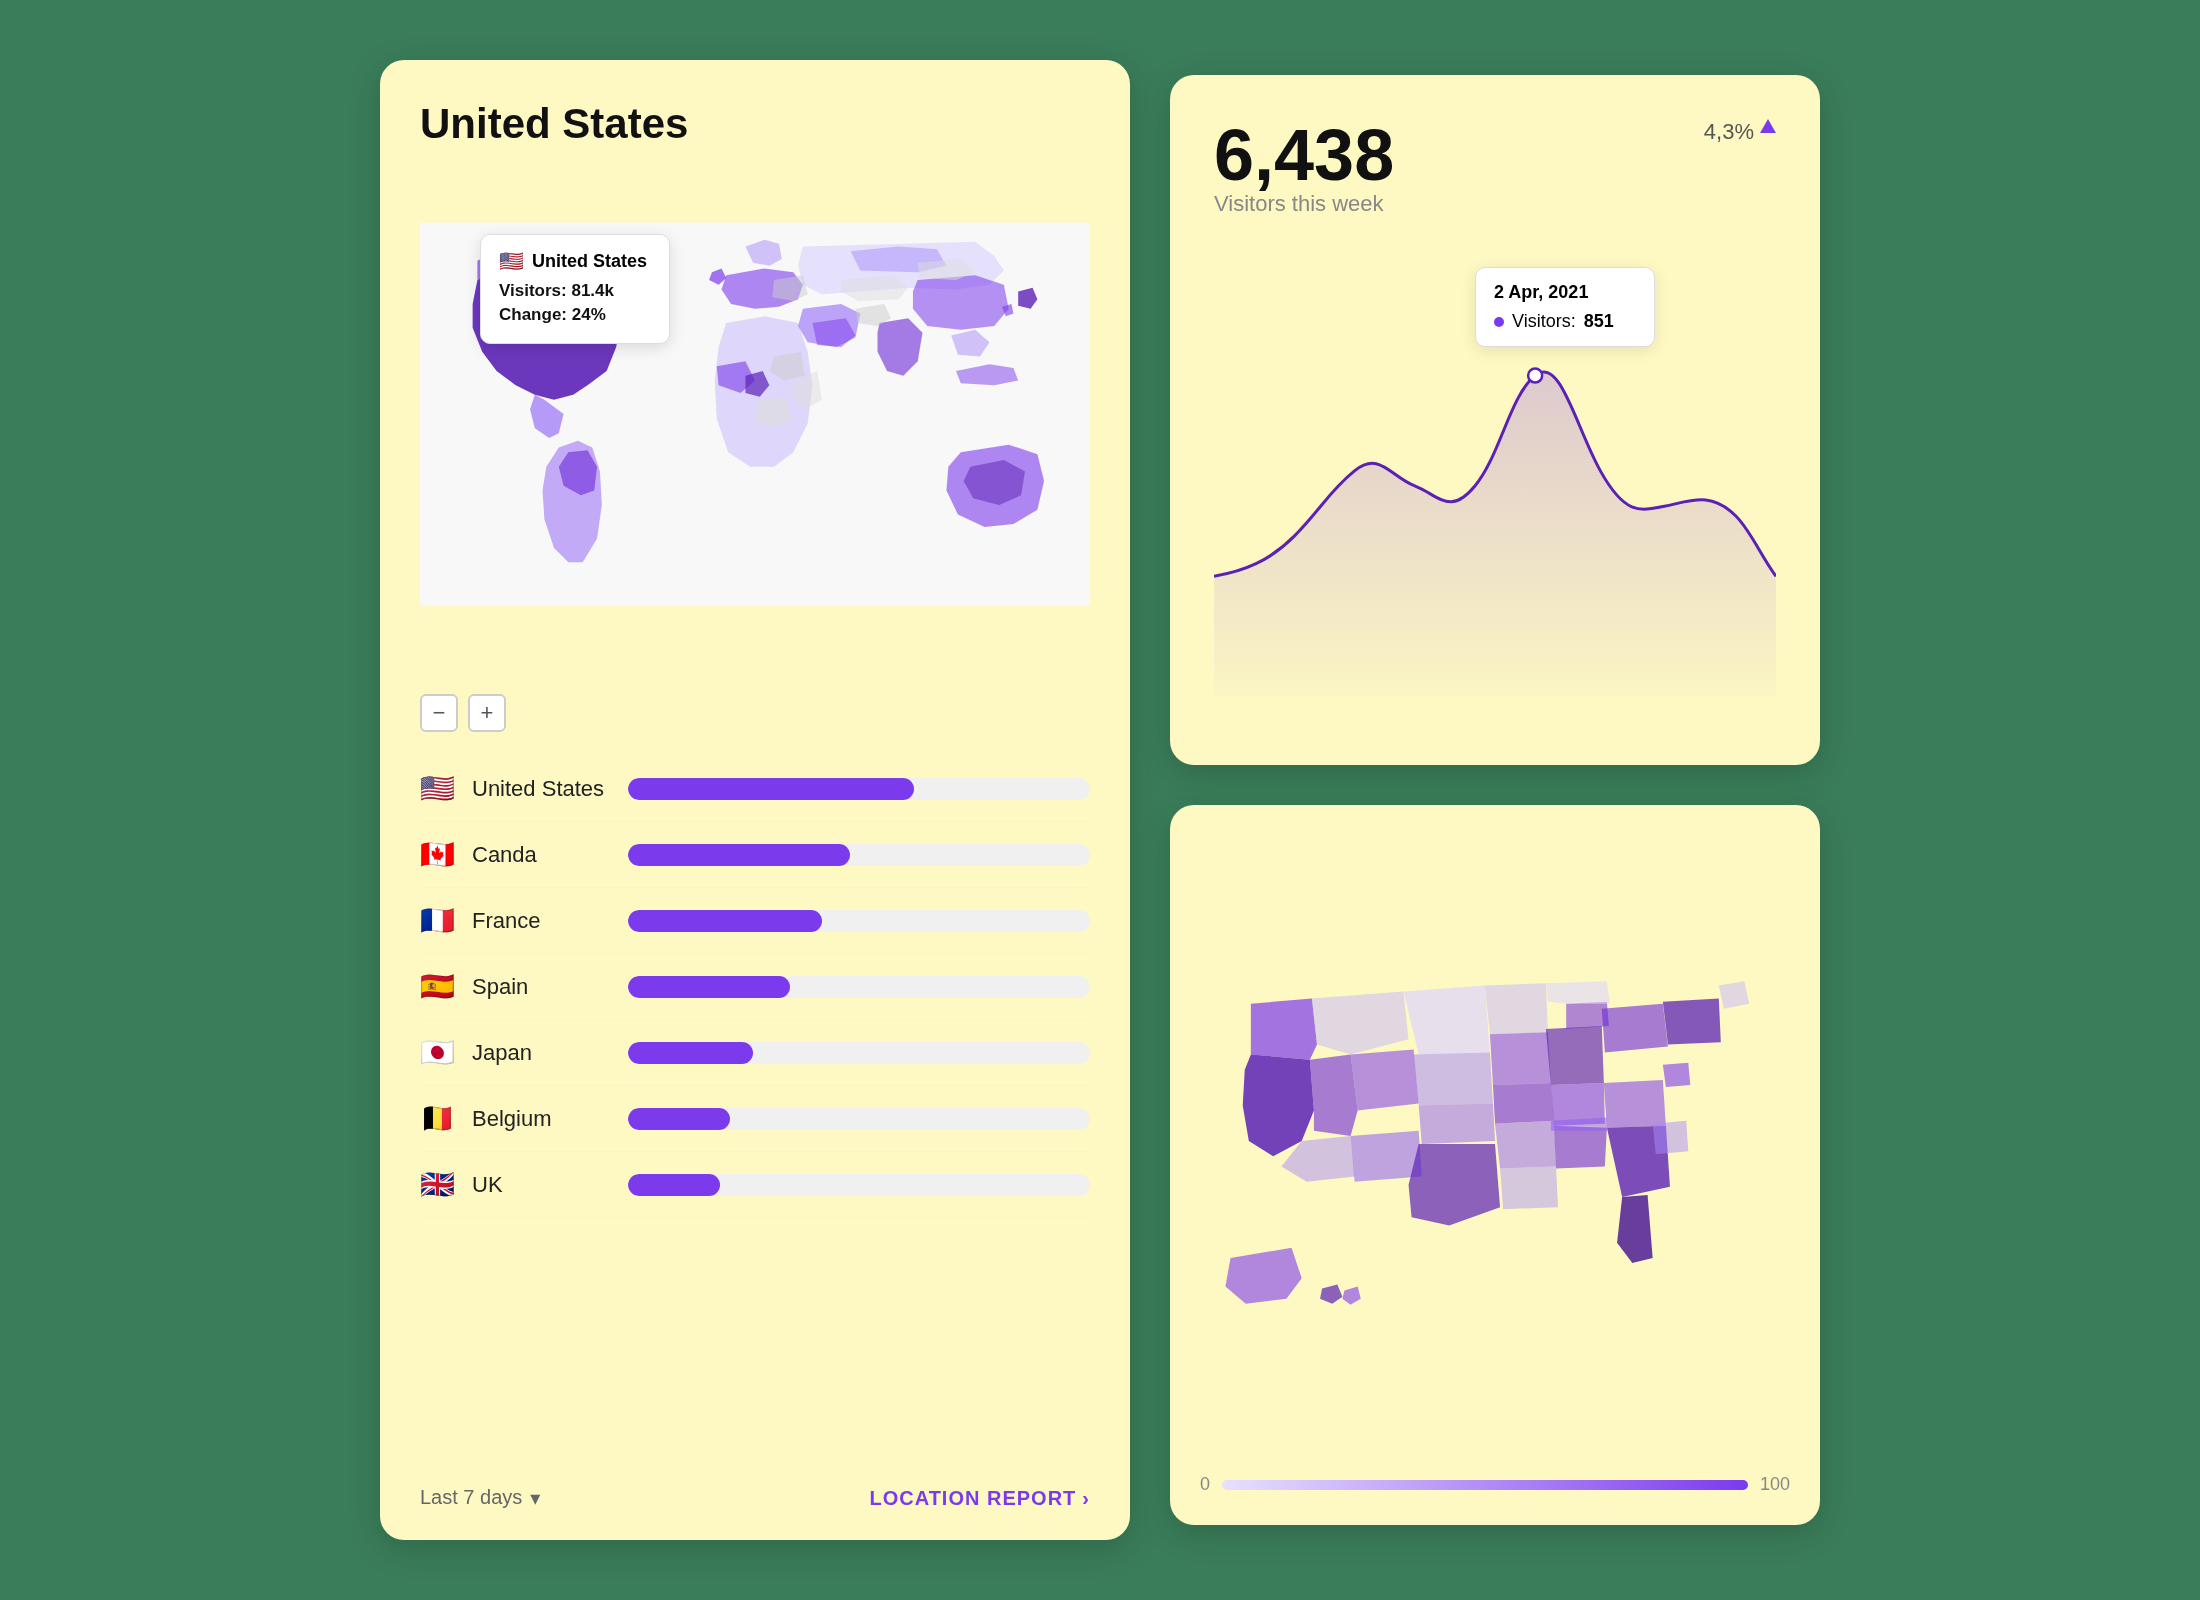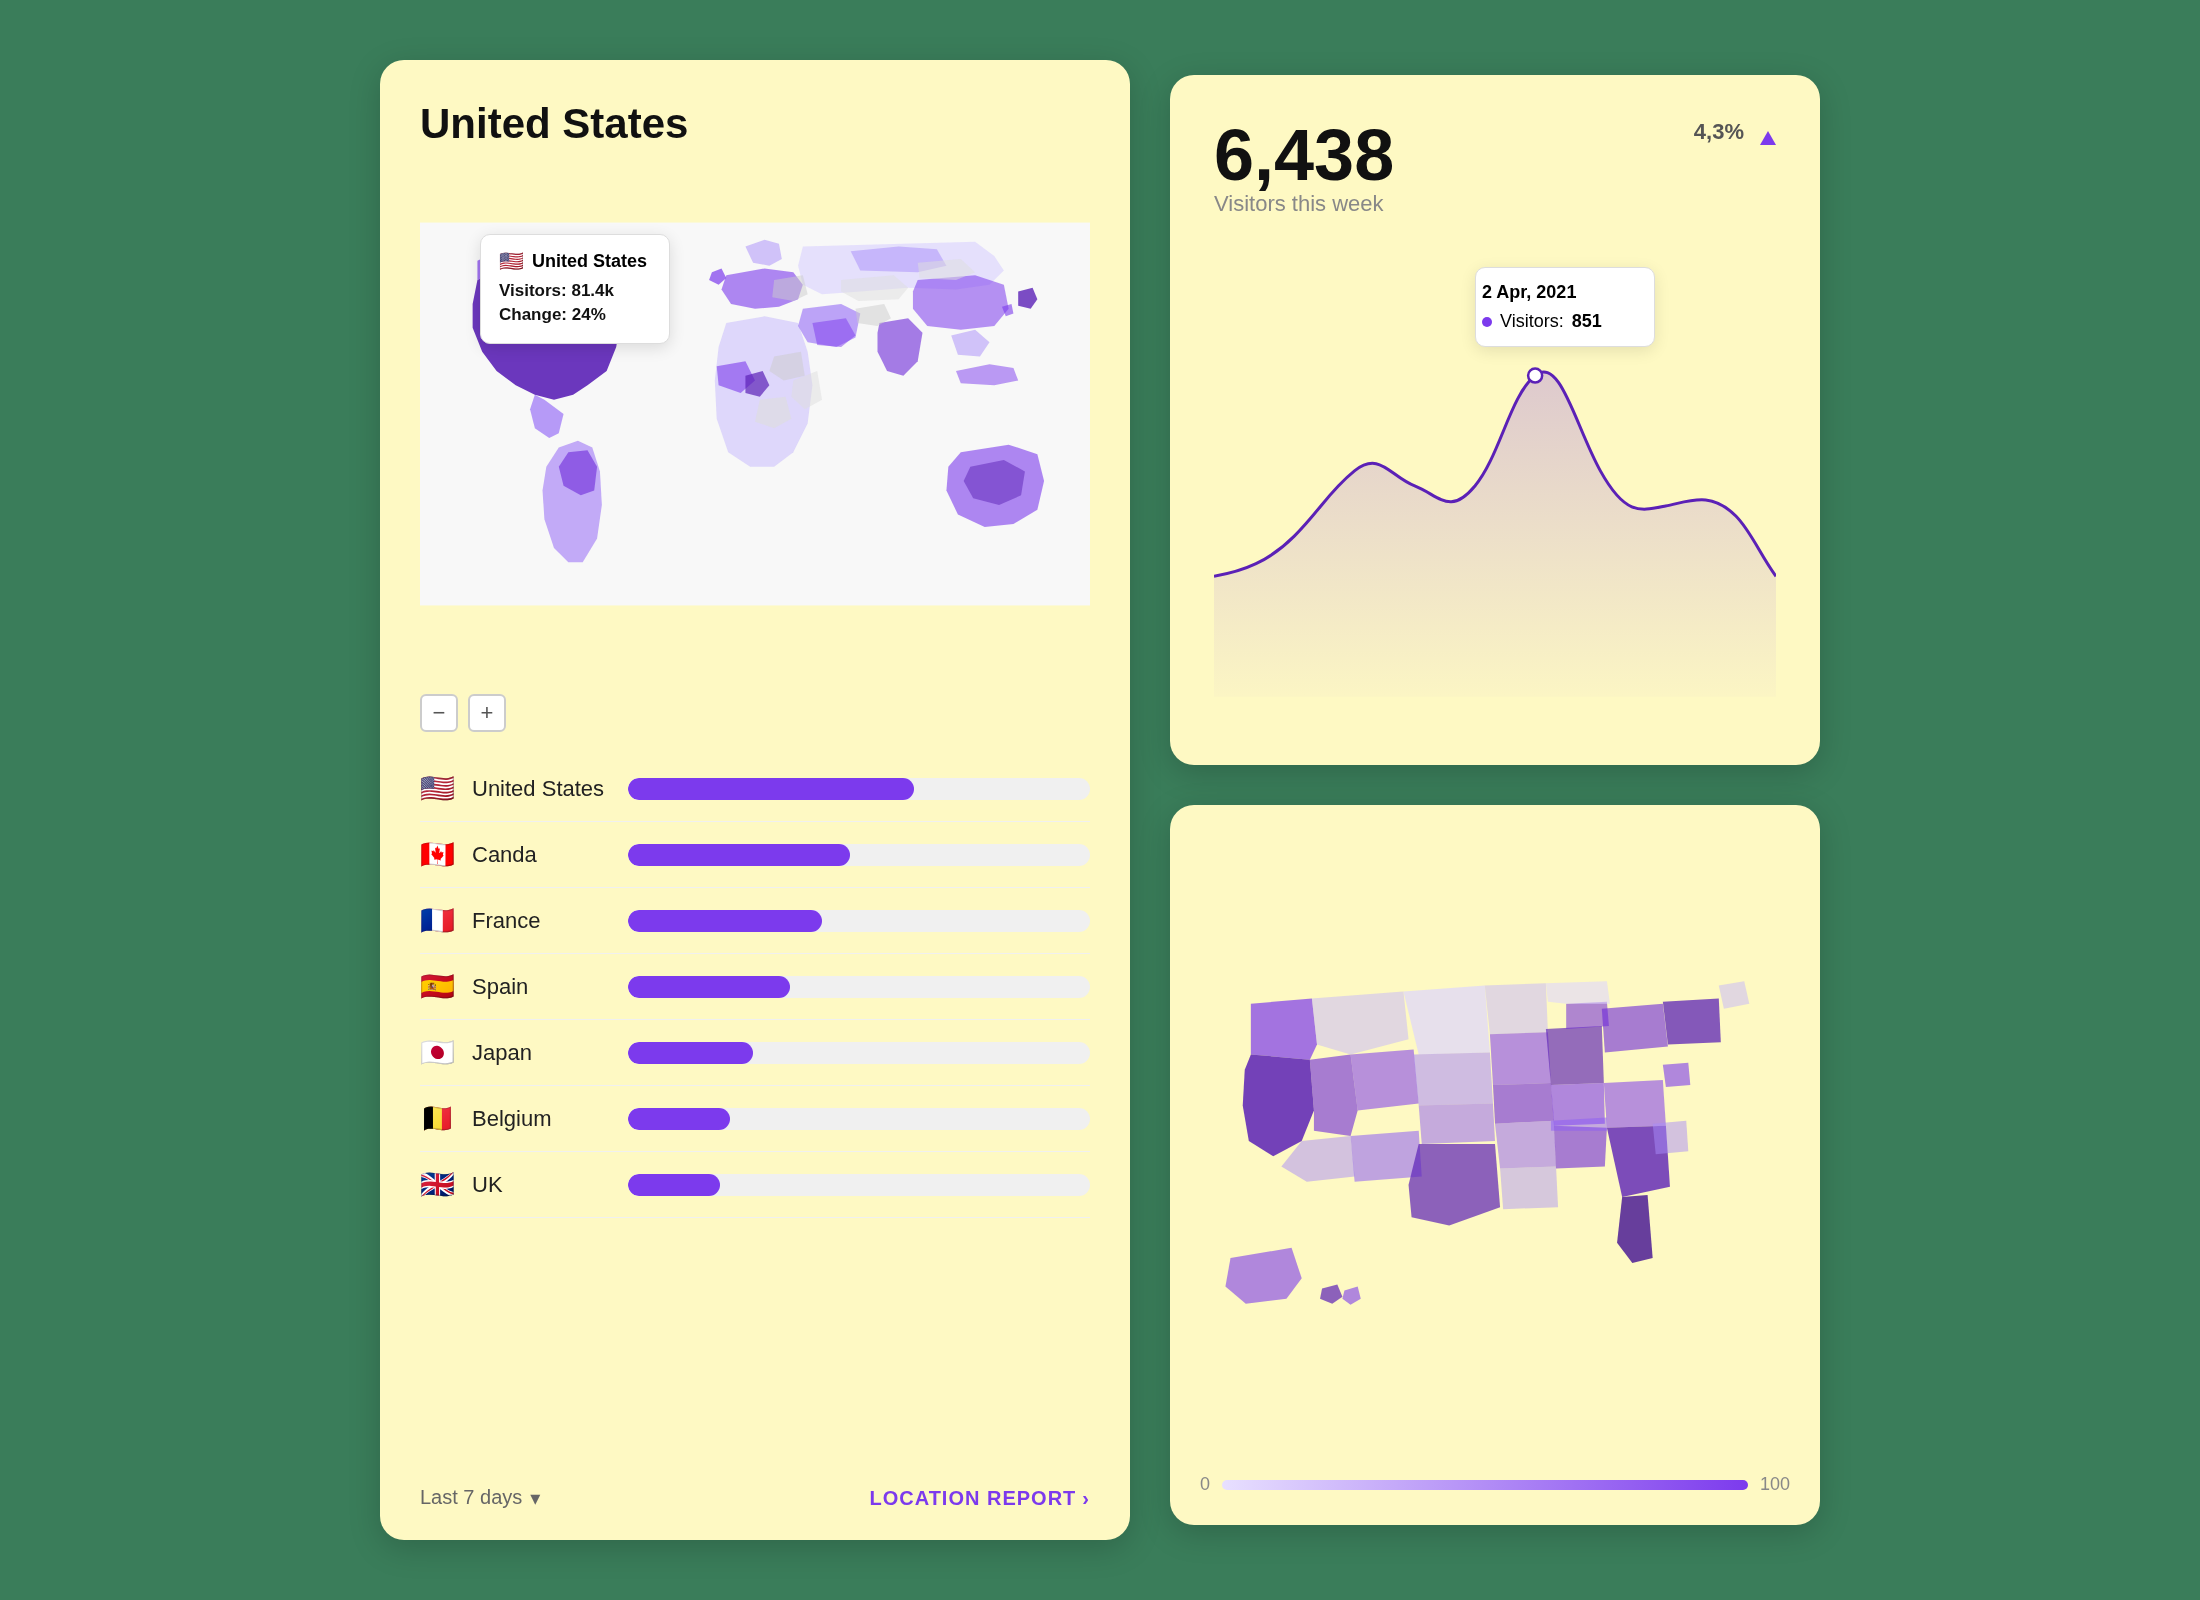--- a/index.html
+++ b/index.html
@@ -225,25 +225,25 @@
     }
 
     .visitors-label {
       font-size: 22px;
       color: #888;
       margin-top: 0;
     }
 
     .visitors-change {
       display: flex;
-      align-items: flex-end;
-      gap: 16px;
+      align-items: flex-start;
+      gap: 6px;
       font-size: 22px;
       color: #555;
-      font-weight: 700;
+      font-weight: 400;
     }
 
     .arrow-up {
       width: 0;
       height: 0;
       border-left: 8px solid transparent;
       border-right: 8px solid transparent;
       border-bottom: 14px solid #7c3aed;
     }
 
@@ -255,21 +255,21 @@
     }
 
     .chart-tooltip {
       position: absolute;
       top: 20px;
       left: 50%;
       transform: translateX(-20px);
       background: white;
       border: 1px solid #ddd;
       border-radius: 10px;
-      padding: 14px 6px;
+      padding: 14px 18px;
       box-shadow: 0 4px 16px rgba(0,0,0,0.1);
       font-size: 18px;
       min-width: 180px;
       z-index: 10;
     }
 
     .chart-tooltip-date {
       font-weight: 700;
       margin-bottom: 8px;
       font-size: 18px;

